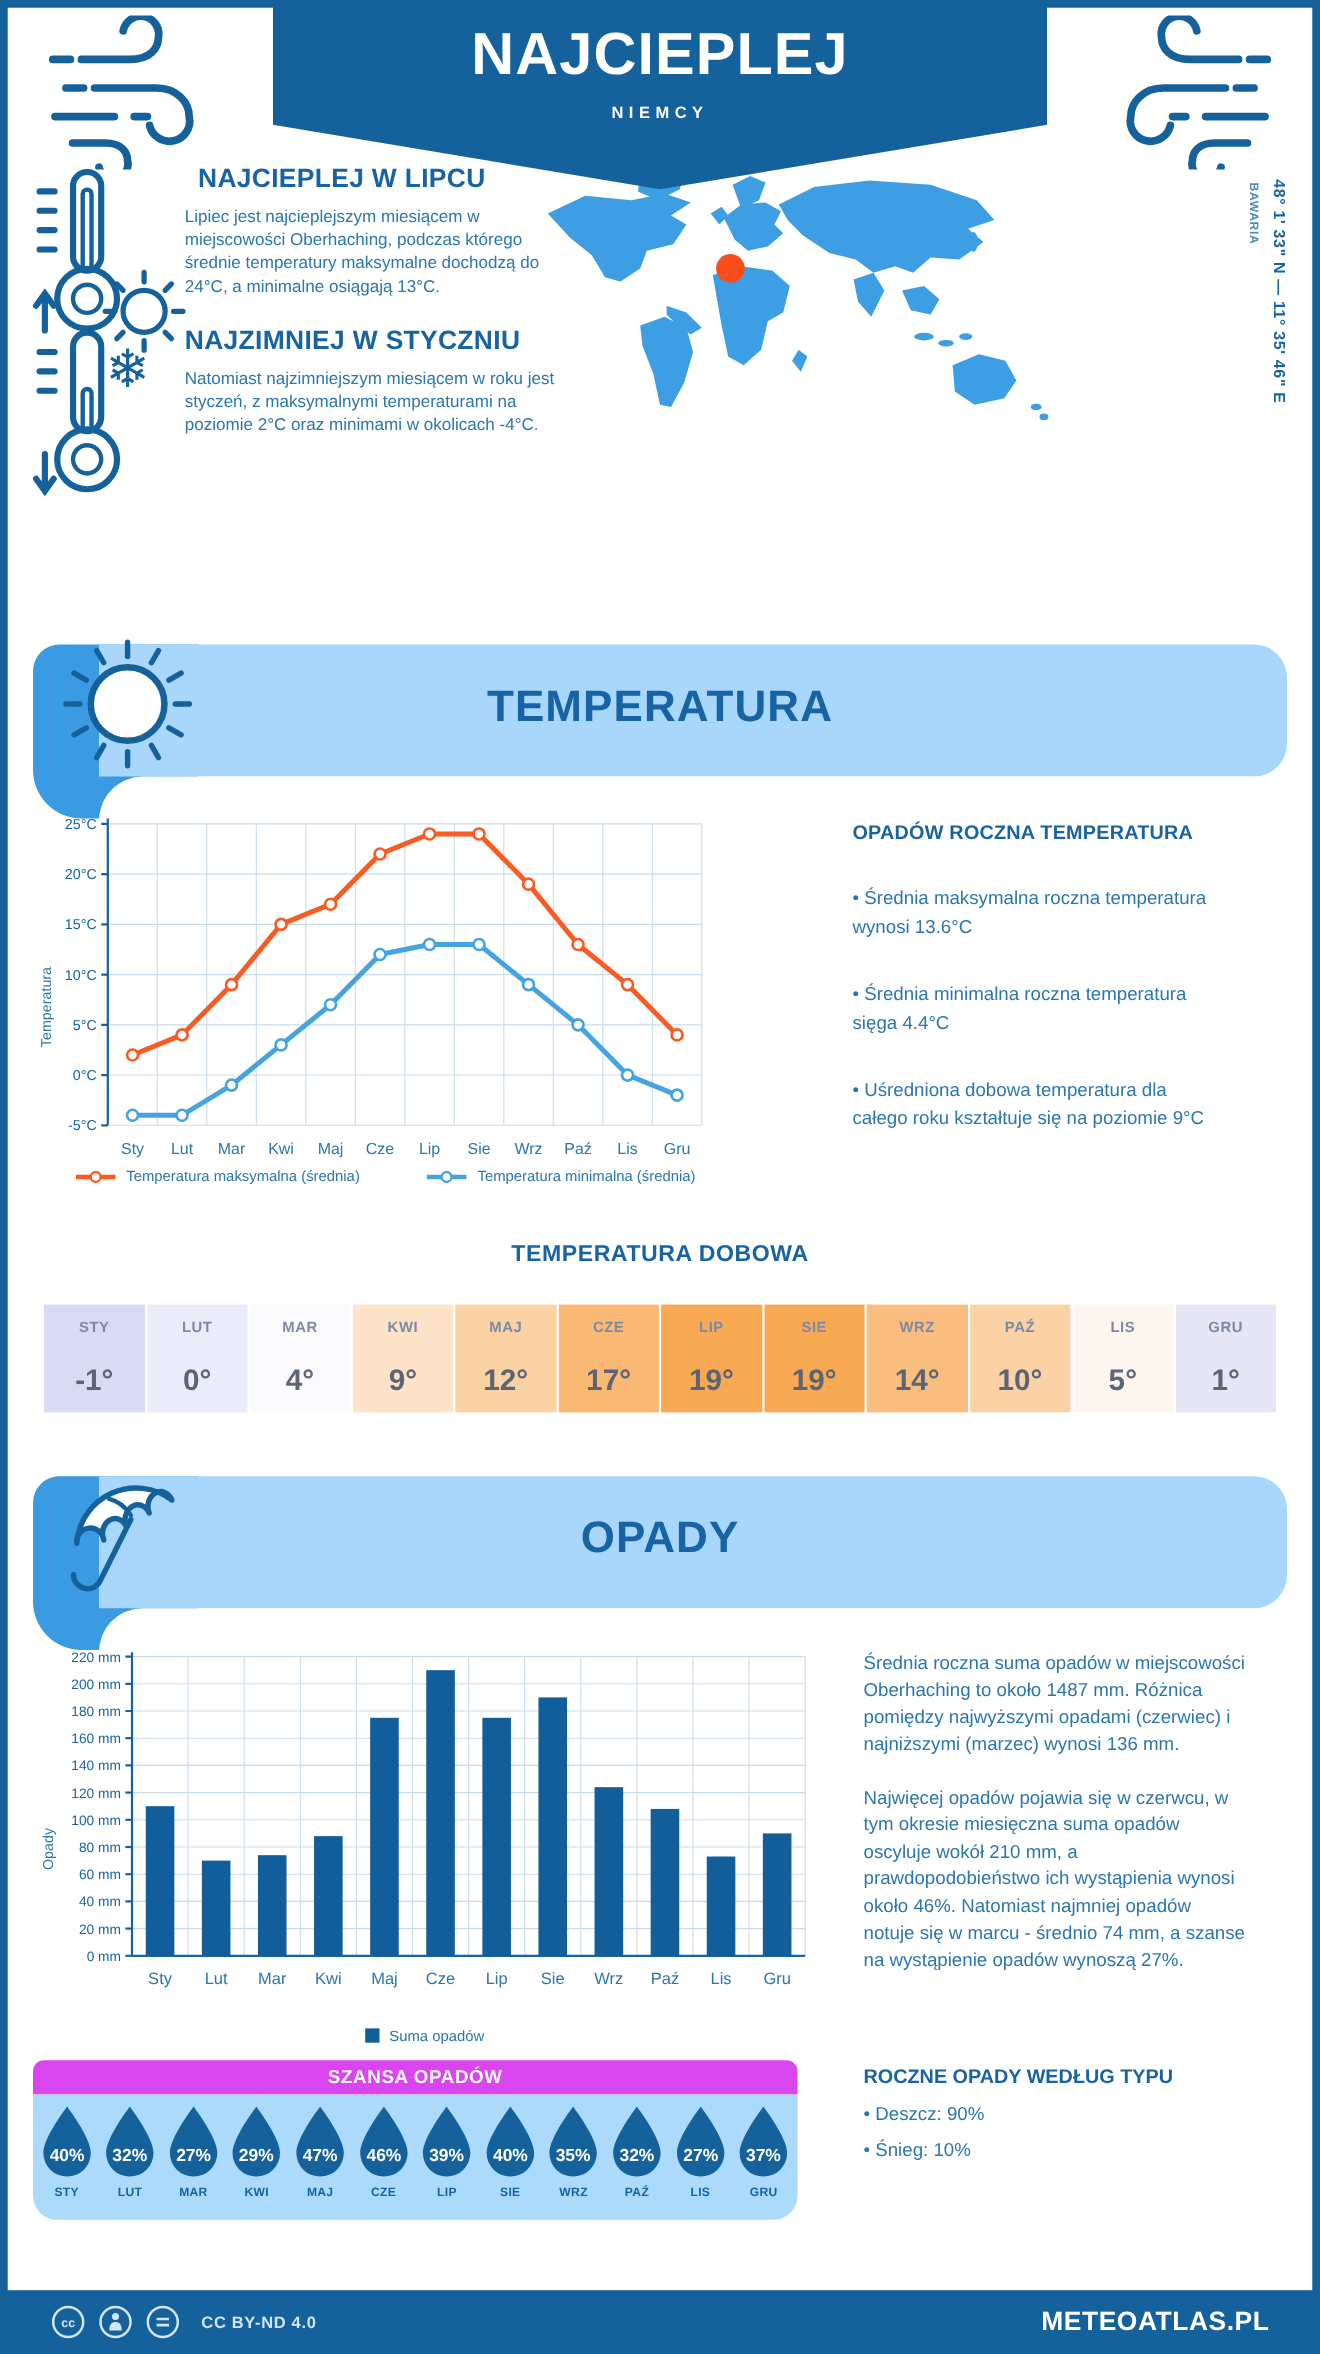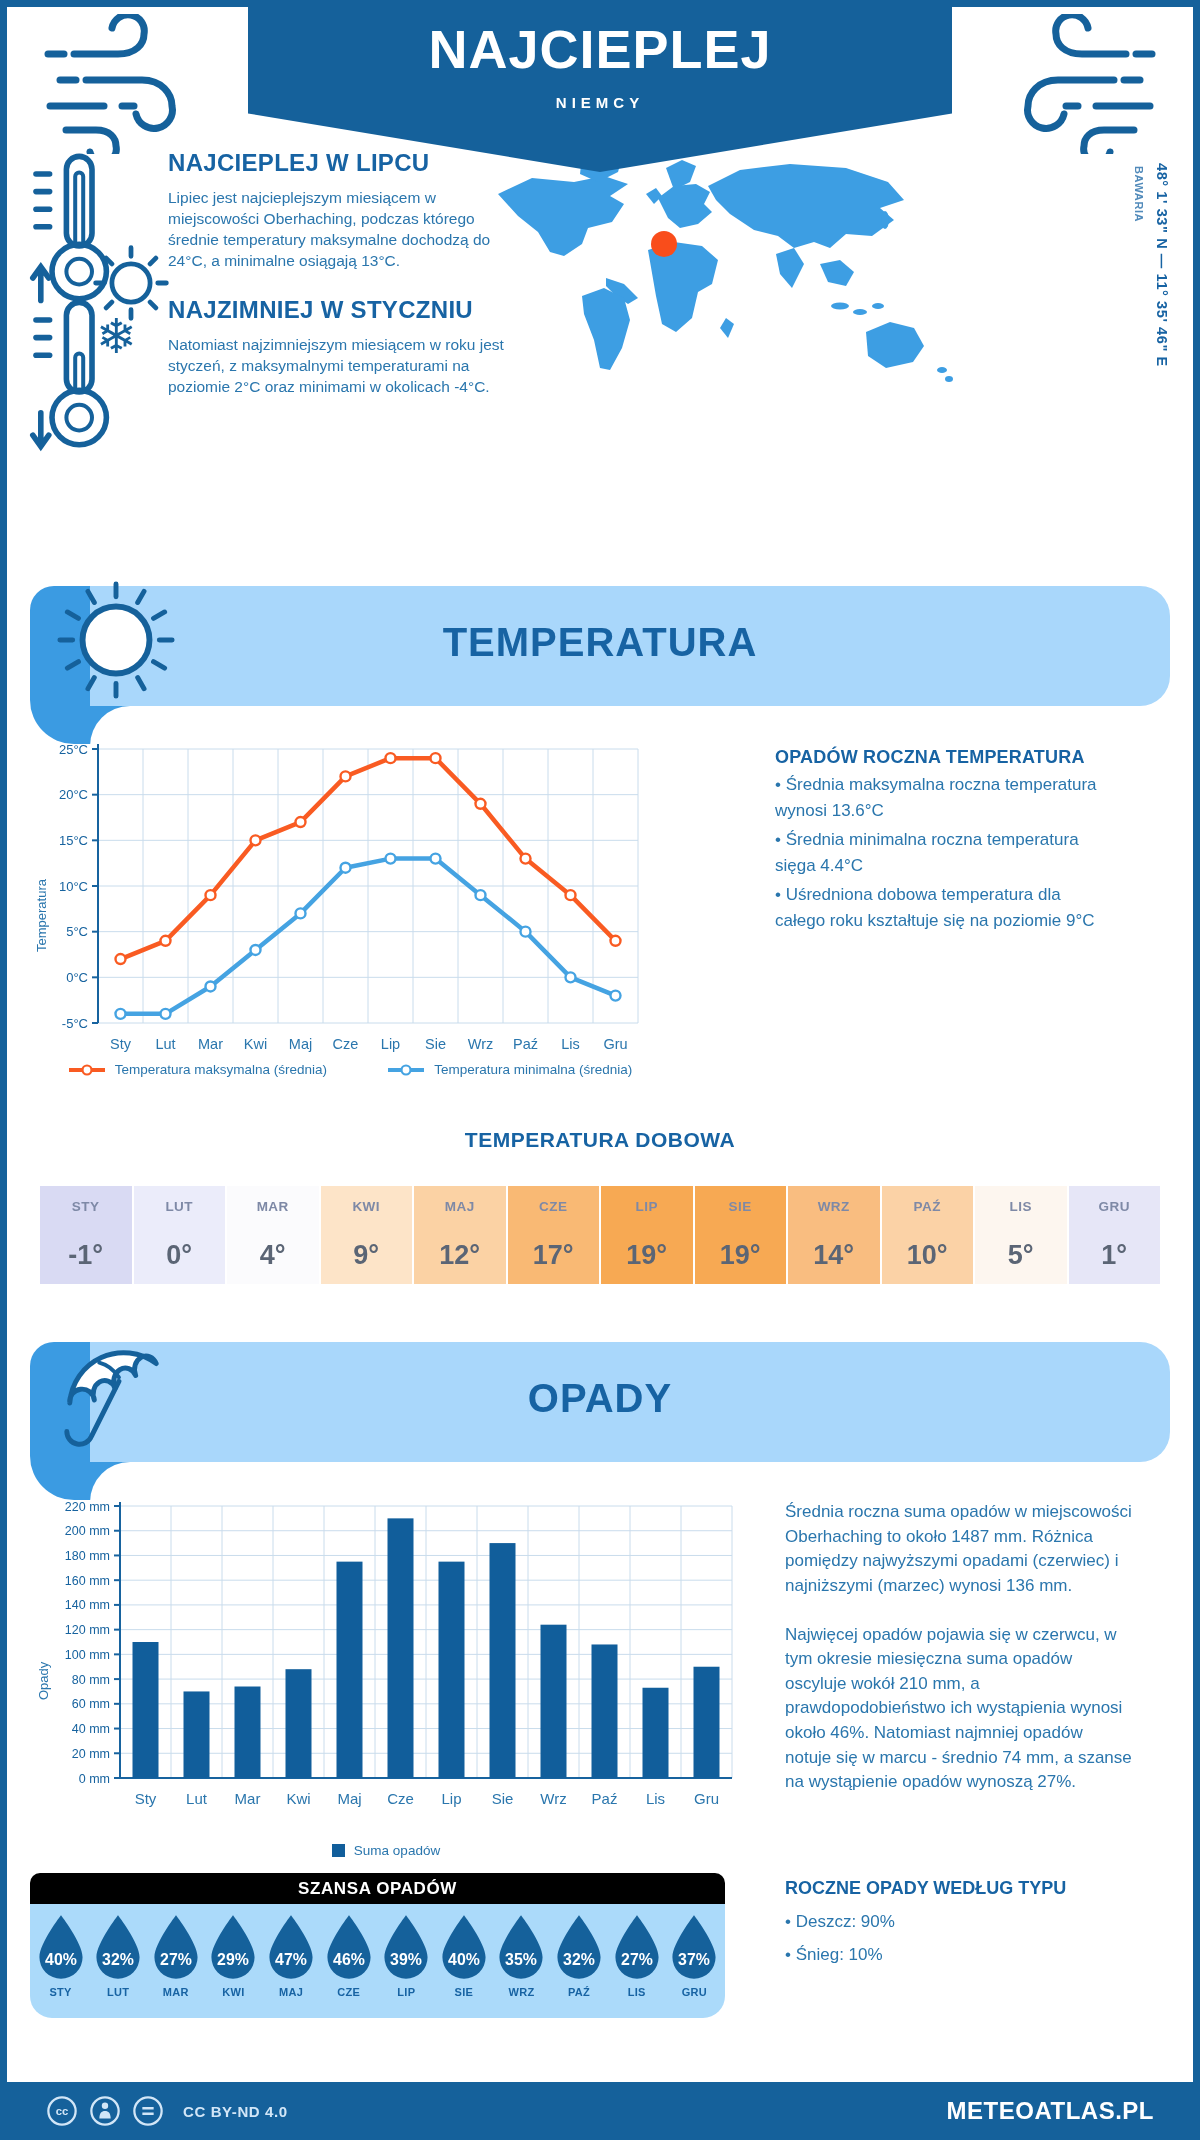--- a/index.html
+++ b/index.html
@@ -50,26 +50,26 @@
   .tbl-title{position:absolute;left:0;right:0;text-align:center;font-size:21px;font-weight:700;
              color:var(--heading);letter-spacing:.5px}
   .dailytbl{position:absolute;left:40px;top:1186px;width:1120px;display:flex;gap:2px}
   .dailytbl .cell{flex:1;display:flex;flex-direction:column}
   .dailytbl .m{height:40px;display:flex;align-items:center;justify-content:center;font-size:13.5px;font-weight:700;
                color:#7e89a6;letter-spacing:.5px}
   .dailytbl .v{height:58px;display:flex;align-items:center;justify-content:center;font-size:27px;font-weight:600;color:#5b6575}
 
   .sidebar{position:absolute}
   .sidebar h3{font-size:18px;font-weight:800;color:var(--heading);letter-spacing:.2px}
-  .sidebar p{font-size:17px;line-height:1.5;color:var(--body);margin-top:4px}
+  .sidebar p{font-size:17px;line-height:1.5;color:var(--body);margin-top:36px}
   .sidebar.precip p{line-height:1.45;margin-top:0}
   .sidebar.precip p + p{margin-top:24px}
 
   .chance{position:absolute;left:30px;top:1873px;width:695px}
-  .chance .head{height:31px;background:#000000;border-radius:10px 10px 0 0;color:#fff;font-size:17px;font-weight:800;
+  .chance .head{height:31px;background:#d946ef;border-radius:10px 10px 0 0;color:#fff;font-size:17px;font-weight:800;
                 display:flex;align-items:center;justify-content:center;letter-spacing:.6px}
   .chance .body{height:114px;background:#abdafa;border-radius:0 0 22px 22px;display:flex;justify-content:space-evenly;
                 align-items:flex-start;padding-top:10px}
   .drop{width:54px;text-align:center}
   .drop .lbl{margin-top:2px;font-size:11px;font-weight:700;color:var(--heading);letter-spacing:.3px}
 
   .bytype{position:absolute;left:785px;top:1878px;width:370px}
   .bytype h3{font-size:18px;font-weight:800;color:var(--heading)}
   .bytype p{font-size:17px;color:var(--body);margin-top:13px}
 
@@ -127,21 +127,21 @@
       <circle cx="64" cy="152" r="16" stroke-width="5"></circle>
       <path d="M16 188 V148 M6 160 L16 146 L26 160"></path>
     </g>
   </svg>
   <svg style="position:absolute;left:88px;top:240px" width="86" height="86" viewBox="0 0 90 90">
     <g stroke="#15619b" stroke-width="5" fill="none" stroke-linecap="round">
       <circle cx="45" cy="45" r="20"></circle>
       <path d="M45 8 v9 M45 73 v9 M8 45 h9 M73 45 h9 M19 19 l6 6 M65 65 l6 6 M19 71 l6 -6 M65 25 l6 -6"></path>
     </g>
   </svg>
-  <div class="h2" style="left:168px;top:149px">NAJCIEPLEJ W LIPCU</div>
+  <div class="h2" style="left:180px;top:149px">NAJCIEPLEJ W LIPCU</div>
   <div class="para" style="left:168px;top:187px;width:334px">Lipiec jest najcieplejszym miesiącem w miejscowości Oberhaching, podczas którego średnie temperatury maksymalne dochodzą do 24°C, a minimalne osiągają 13°C.</div>
 
   <svg style="position:absolute;left:28px;top:296px" width="104" height="156" viewBox="0 0 130 195">
     <g stroke="#15619b" stroke-width="7" fill="none" stroke-linecap="round">
       <path d="M10 30 h17"></path>
         <path d="M10 52 h17"></path>
         <path d="M10 74 h17"></path>
       <rect x="48" y="8" width="32" height="112" rx="16"></rect>
       <rect x="59" y="72" width="10" height="48" rx="5" stroke-width="5"></rect>
       <circle cx="64" cy="152" r="34"></circle>

